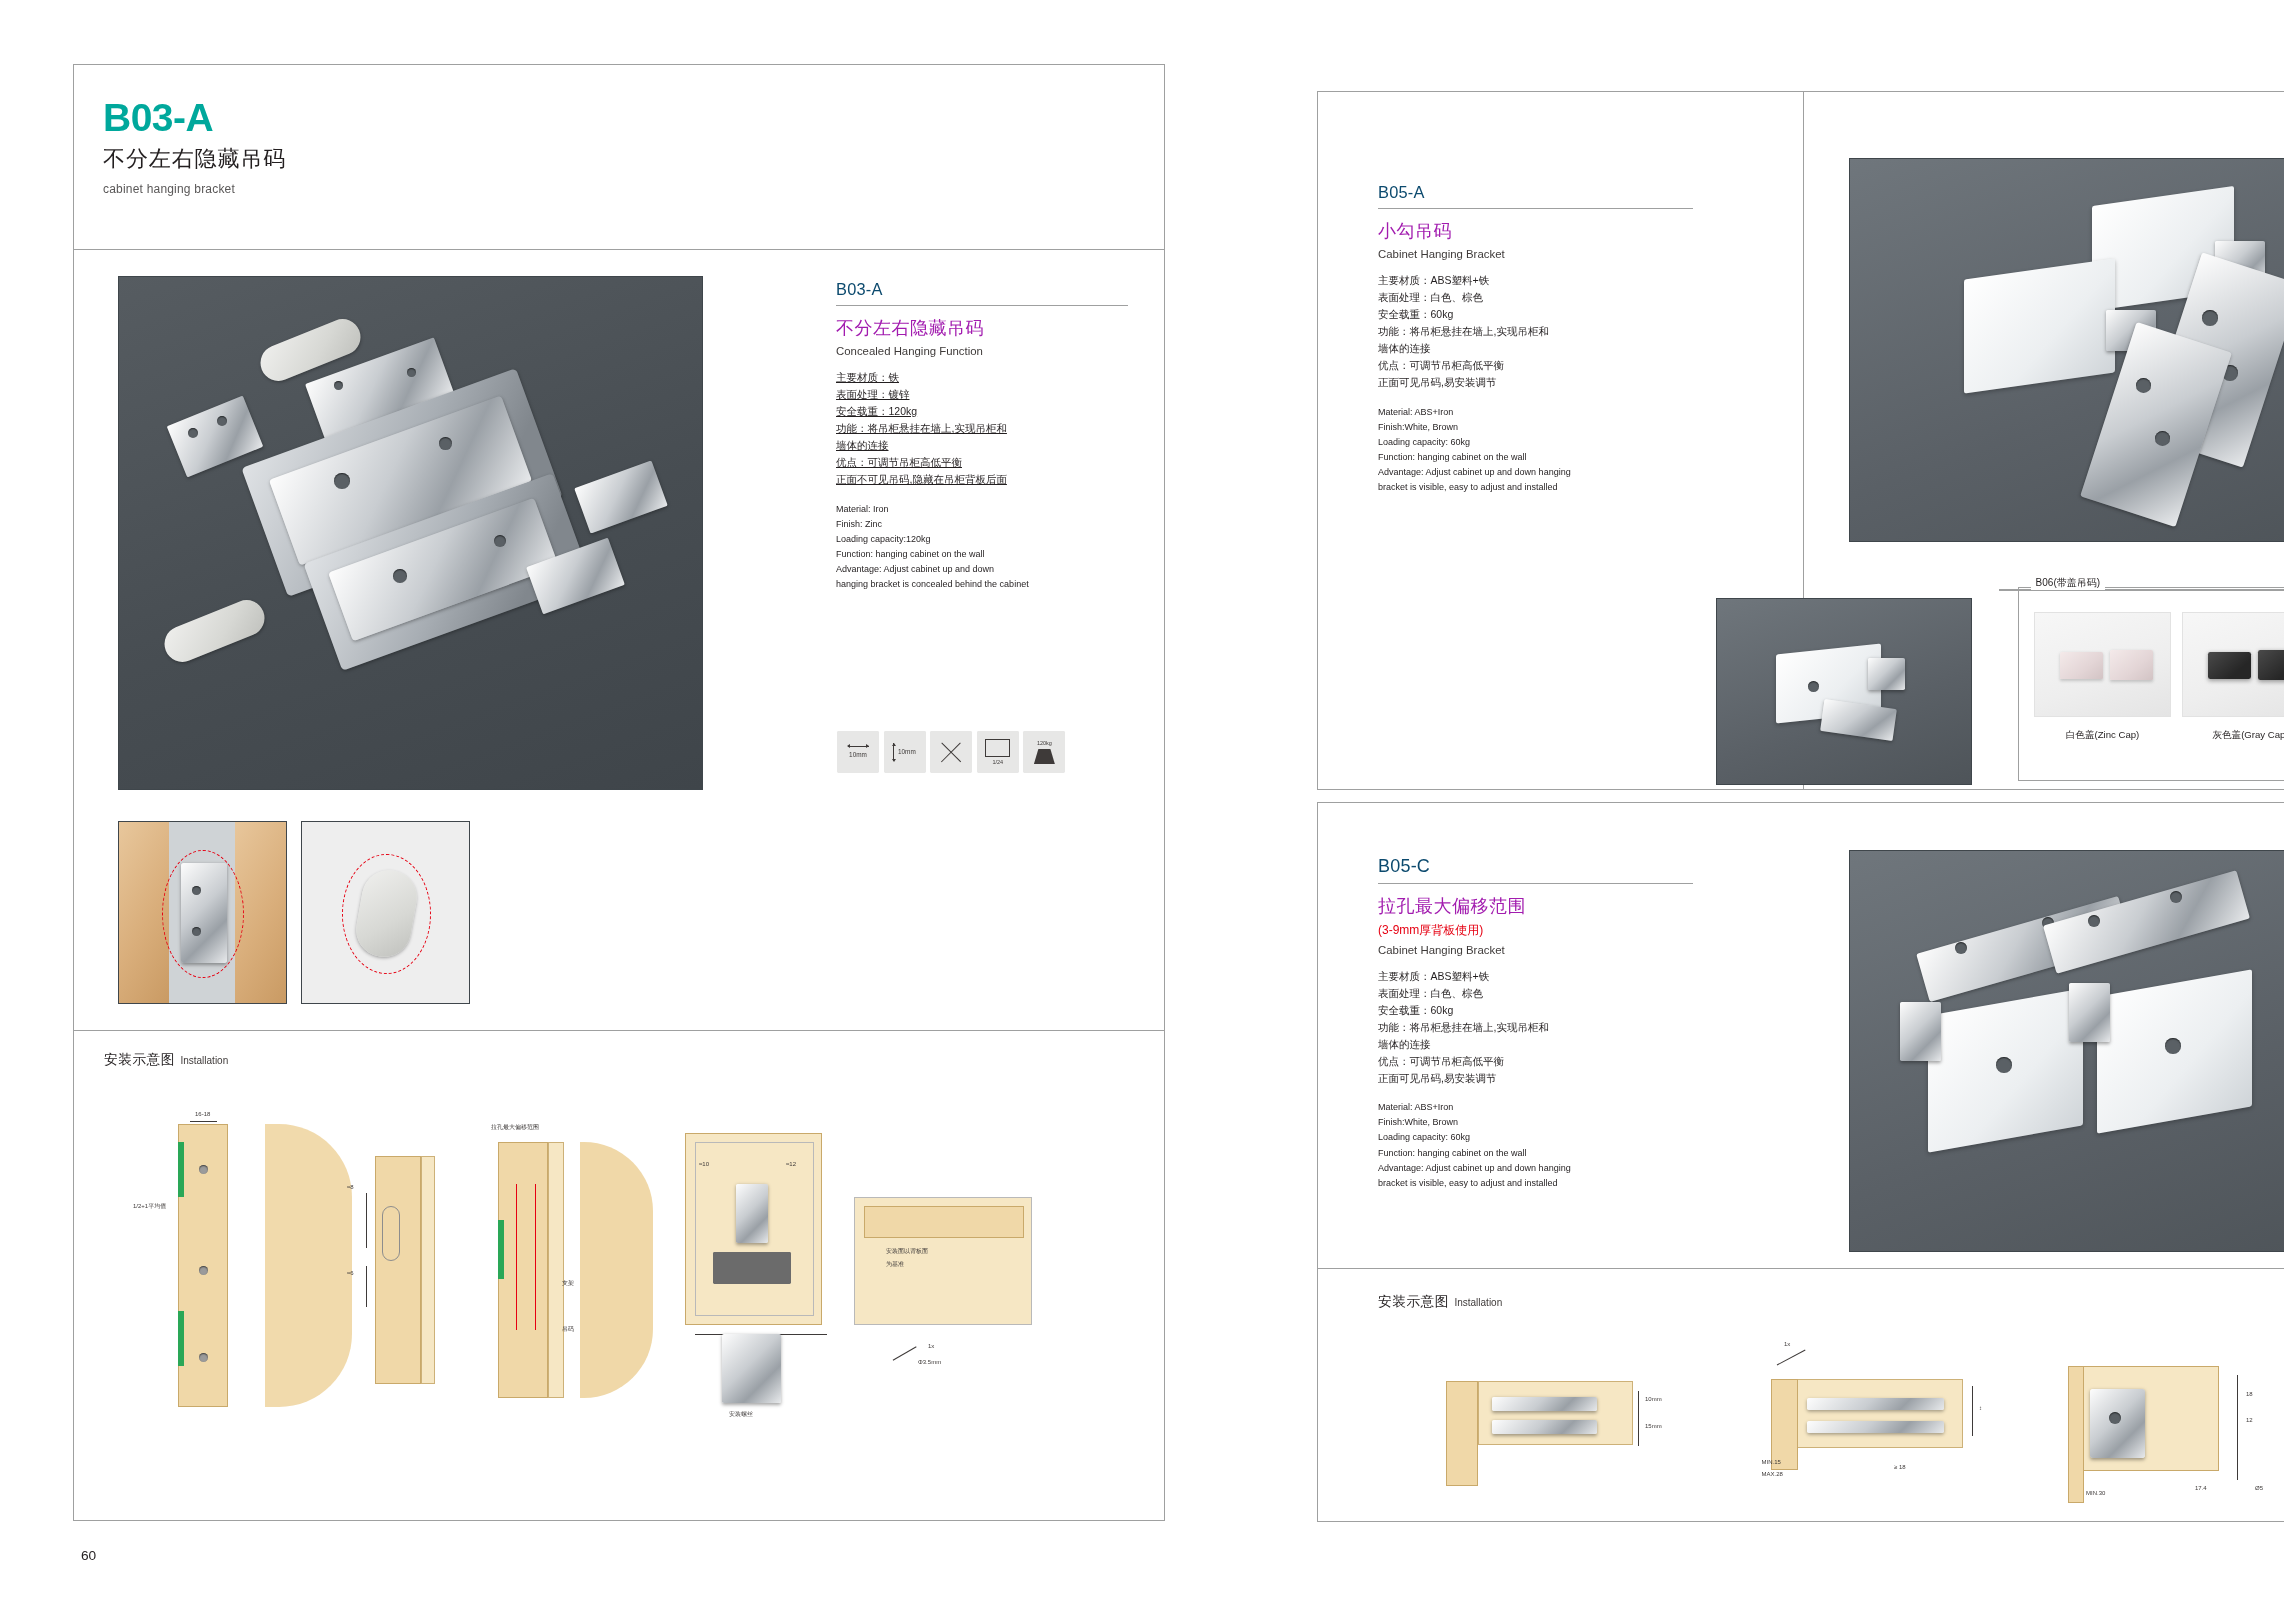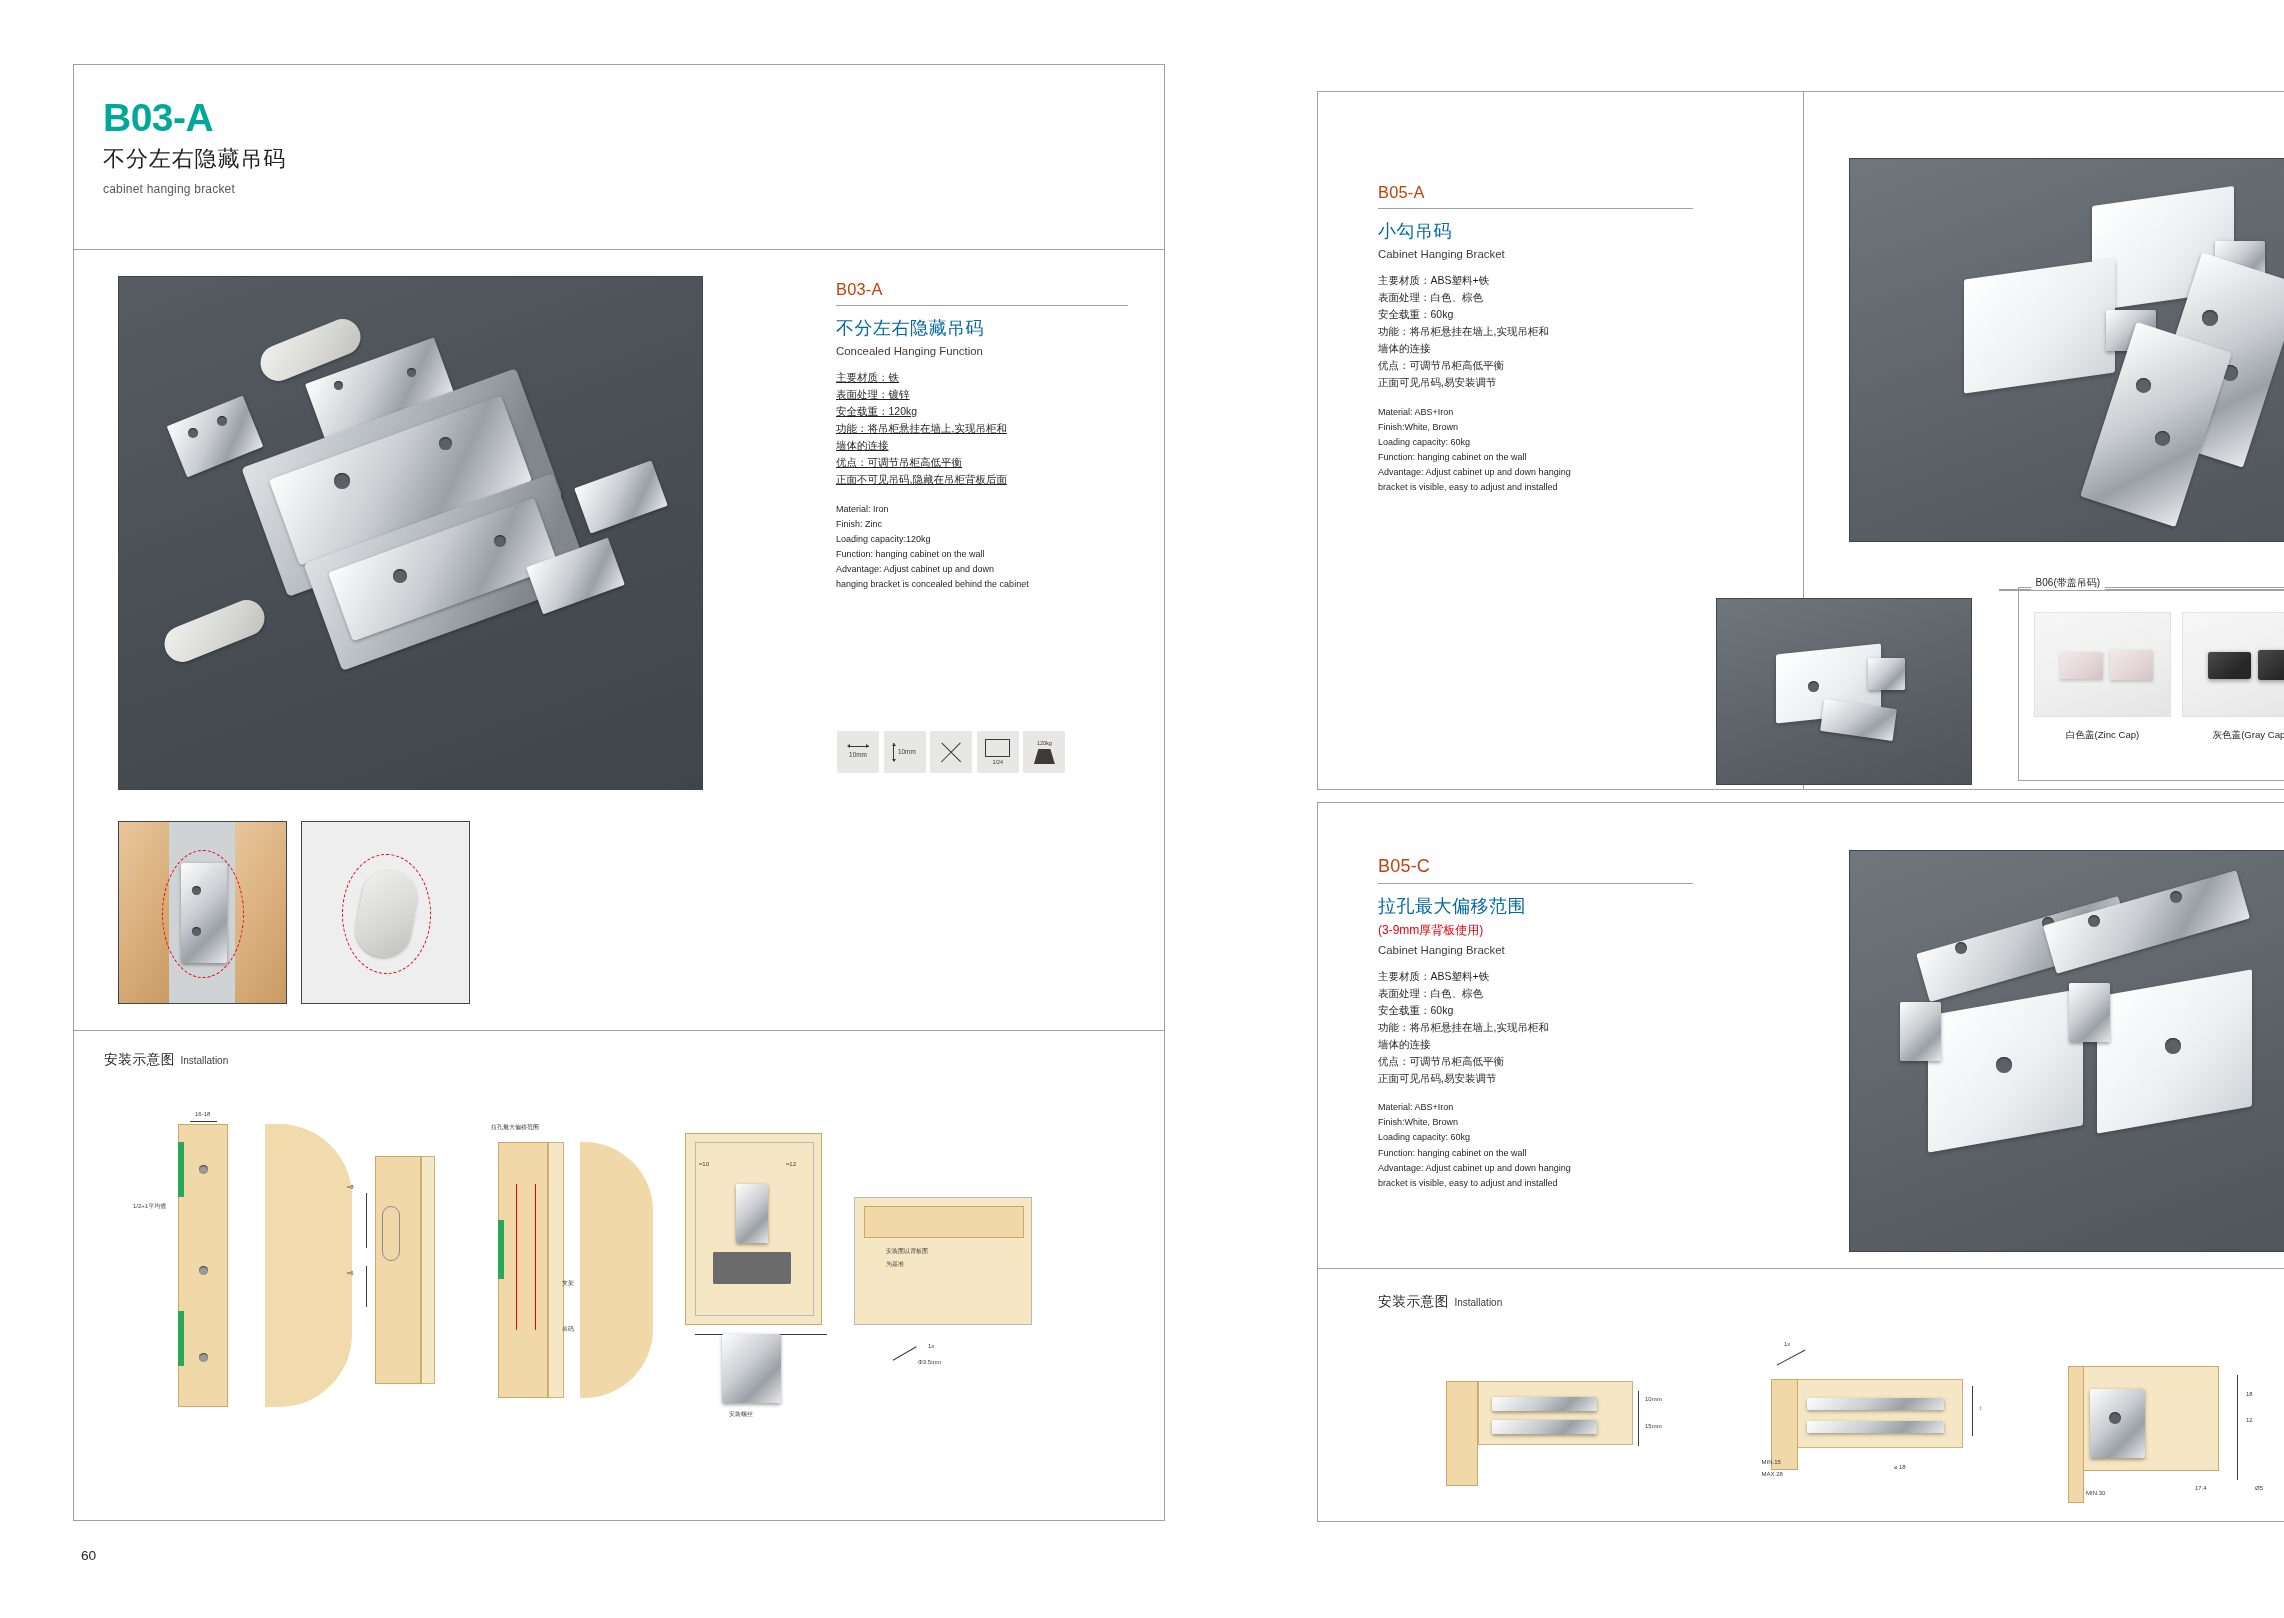--- a/index.html
+++ b/index.html
@@ -47,22 +47,22 @@
   .mp { position: absolute; background: linear-gradient(135deg,#fdfdfd,#c9cdd1 45%,#9aa0a6 70%,#e8eaec 100%); border-radius: 1.8px; box-shadow: 0 1.4px 3.7px rgba(0,0,0,.35); }
   .mp.dark { background: linear-gradient(135deg,#dfe2e5,#a8aeb4 50%,#81878d 80%); }
   .pill { position: absolute; background: linear-gradient(140deg,#f0f0ee,#d7d8d4 60%,#bfc0bc); border-radius: 456px; box-shadow: 0 1.4px 3.2px rgba(0,0,0,.3); }
   .hole { position: absolute; background: #5a6065; border-radius: 50%; box-shadow: inset 0 0.9px 1.4px rgba(0,0,0,.6); }
   .wplate { position: absolute; background: linear-gradient(135deg,#ffffff,#eceff1 60%,#cfd4d8); border-radius: 2.3px; box-shadow: 0 1.8px 4.6px rgba(0,0,0,.28); }
   .blk { position: absolute; background: linear-gradient(140deg,#4a4a4a,#262626 70%); border-radius: 2.3px; box-shadow: 0 1.8px 4.1px rgba(0,0,0,.35); }
   .cap-pink { position: absolute; background: linear-gradient(140deg,#f4eaea,#e3d5d6 60%,#d2c3c4); border-radius: 1.8px 1.8px 0.9px 0.9px; box-shadow: 0 1.4px 3.2px rgba(0,0,0,.18); }
 
   
   .spec { position: absolute; }
-  .spec .code { font-size: 16.4px; color: #c2410c; letter-spacing: 0.2px; }
-  .spec .name-cn { font-size: 18px; color: #0369a1; margin-top: 10px; letter-spacing: 0.5px; }
+  .spec .code { font-size: 16.4px; color: #0c4a6e; letter-spacing: 0.2px; }
+  .spec .name-cn { font-size: 18px; color: #a21caf; margin-top: 10px; letter-spacing: 0.5px; }
   .spec .name-en { font-size: 11.4px; color: #3e3a39; margin-top: 4.6px; }
   .specline { background: #9fa0a0; height: 0.9px; margin-top: 6.4px; }
   .spec .cn-body { font-size: 10.5px; line-height: 1.62; color: #231f20; margin-top: 12px; }
   .spec .en-body { font-size: 9px; line-height: 1.68; color: #231f20; margin-top: 13.7px; }
 
   
   .iconstrip { position: absolute; display: flex; gap: 4.6px; }
   .ibox {
     width: 42px; height: 42px; background: #e7e7e6; border-radius: 1.4px;
     position: relative; display: flex; flex-direction: column;

